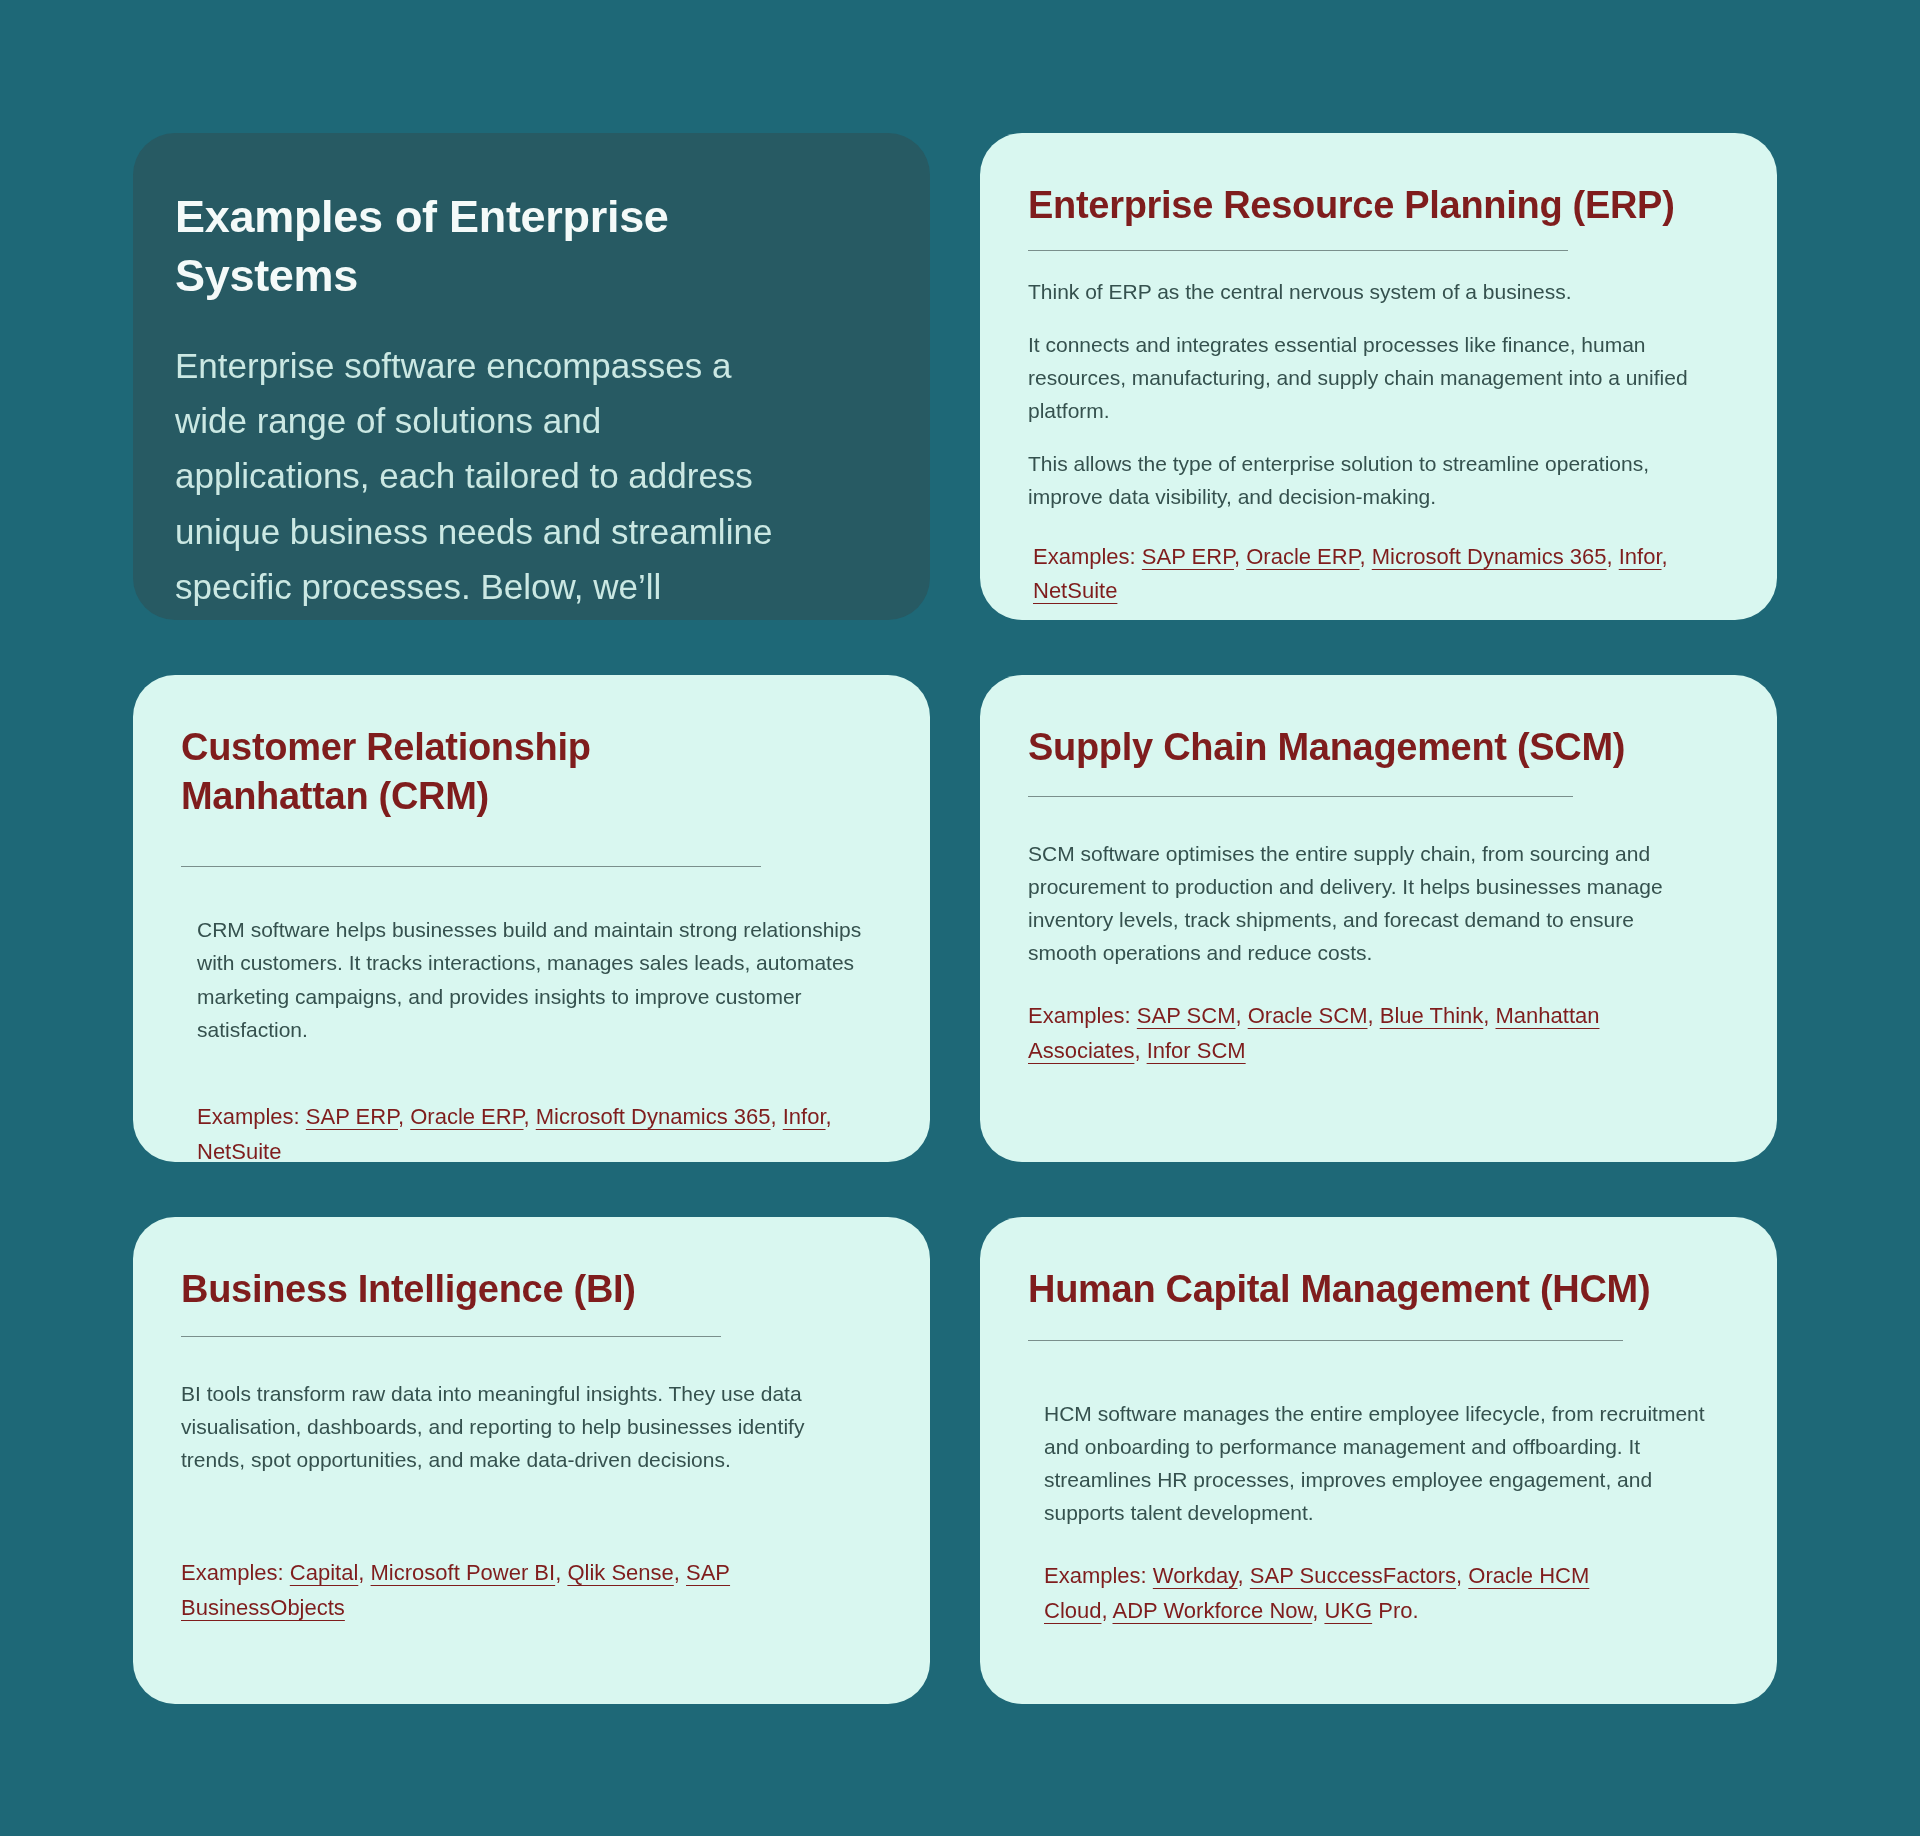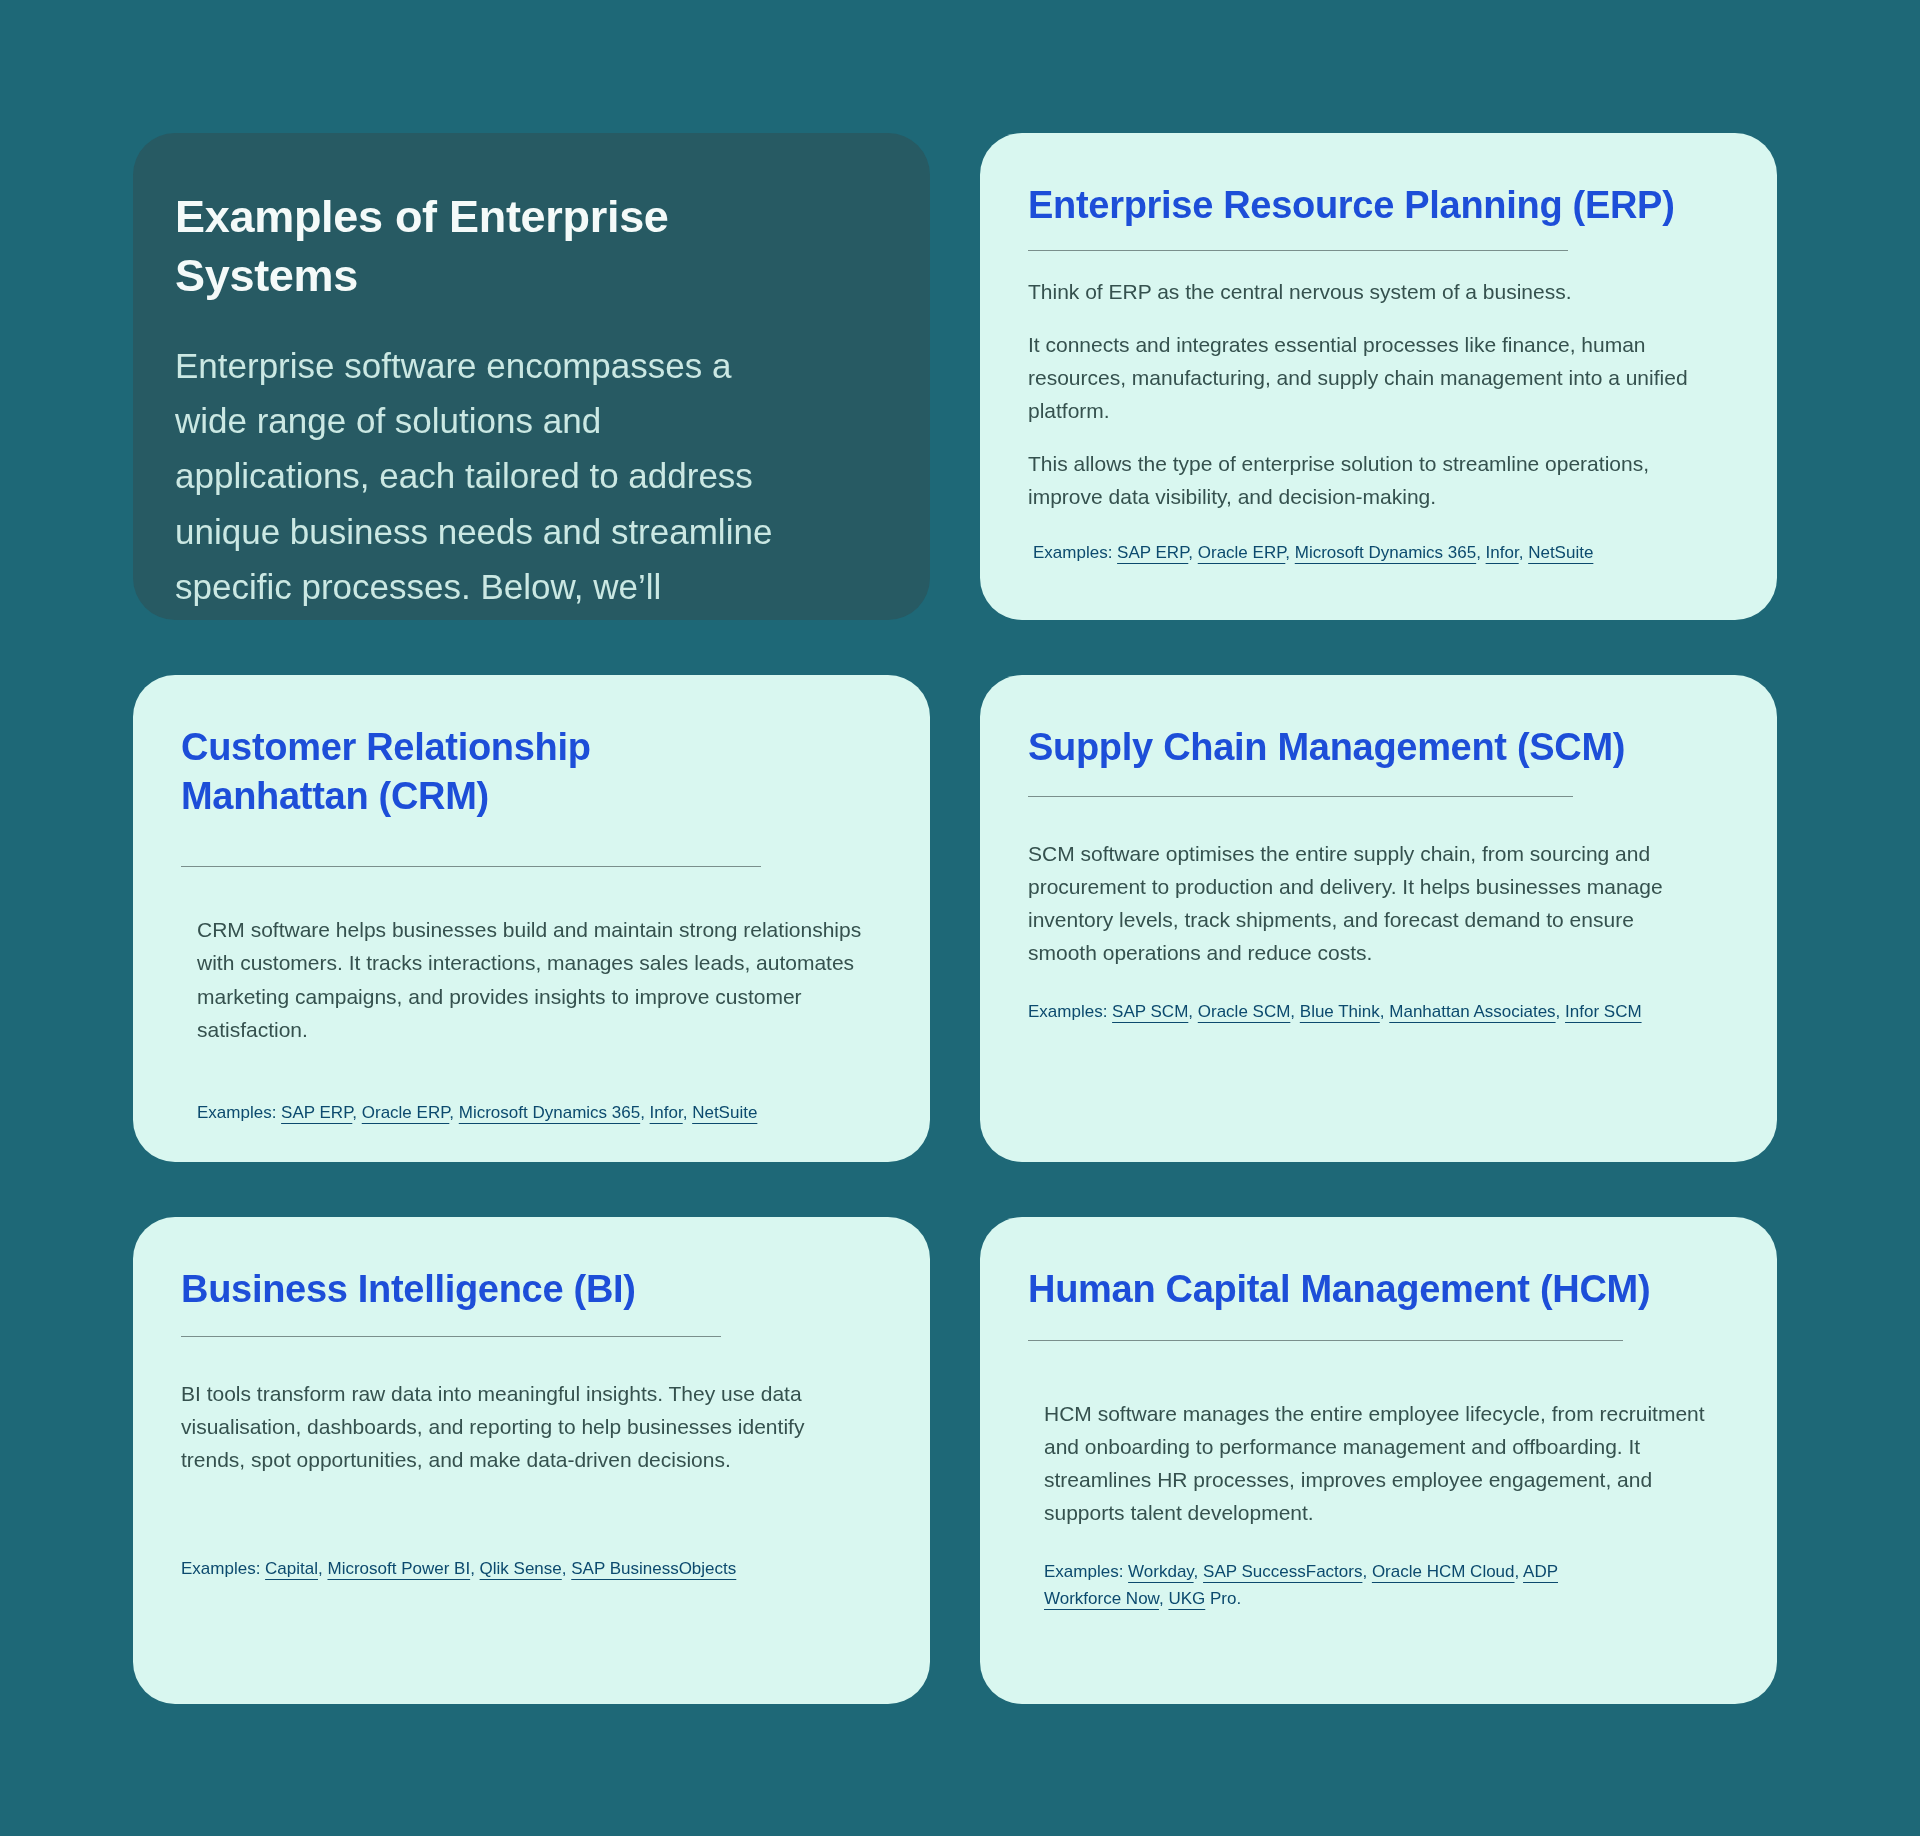--- a/index.html
+++ b/index.html
@@ -41,21 +41,21 @@
     font-size: 35px;
     line-height: 1.58;
     max-width: 600px;
     font-weight: 400;
   }
   .card-light {
     background: #D9F7F0;
     padding: 48px 48px 40px 48px;
   }
   .card-light h2 {
-    color: #1d4ed8;
+    color: #7f1d1d;
     font-size: 38px;
     line-height: 1.28;
     font-weight: bold;
     letter-spacing: -0.3px;
   }
   .card-crm h2 { max-width: 560px; }
   .divider {
     height: 0;
     border-top: 1.5px solid rgba(70, 88, 86, 0.65);
   }
@@ -73,22 +73,22 @@
 
   .card-light p {
     color: #35514E;
     font-size: 21px;
     line-height: 1.58;
     max-width: 665px;
   }
   .card-light p + p { margin-top: 20px; }
 
   .examples {
-    color: #0c4a6e;
-    font-size: 17px;
+    color: #7f1d1d;
+    font-size: 22px;
     line-height: 1.58;
     max-width: 665px;
   }
   .card-erp .examples { margin-top: 26px; padding-left: 5px; }
   .card-crm .examples { margin-top: 54px; }
   .card-scm .examples { margin-top: 30px; max-width: 640px; }
   .card-bi  .examples { margin-top: 80px; }
   .card-hcm .examples { margin-top: 30px; max-width: 600px; }
 
   .examples .link {

